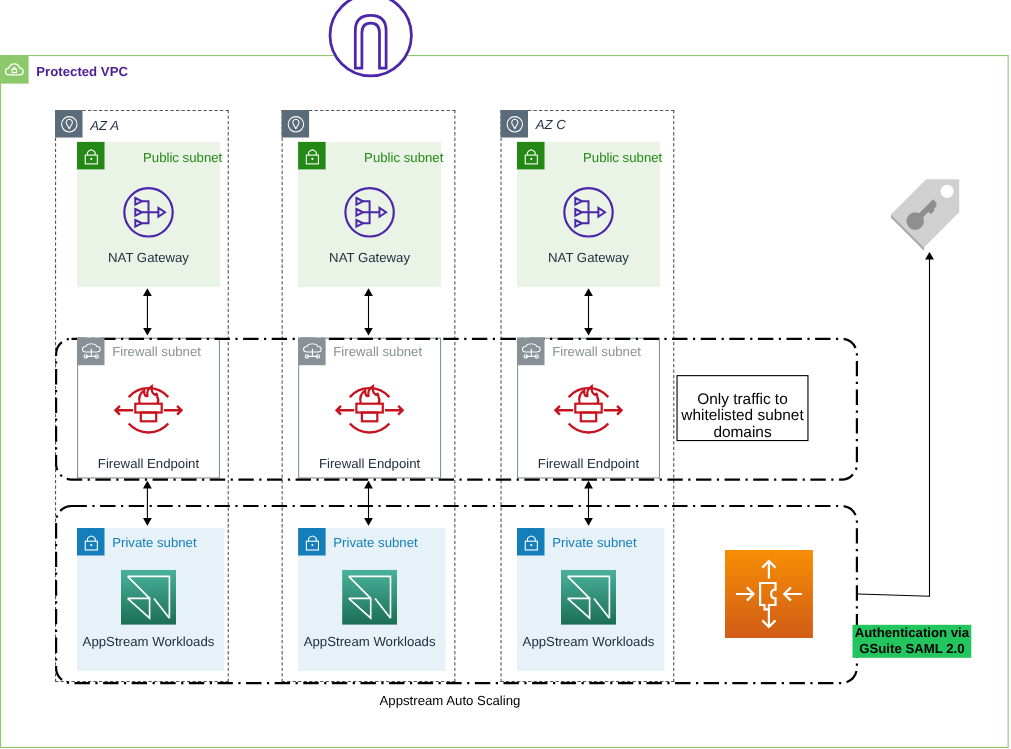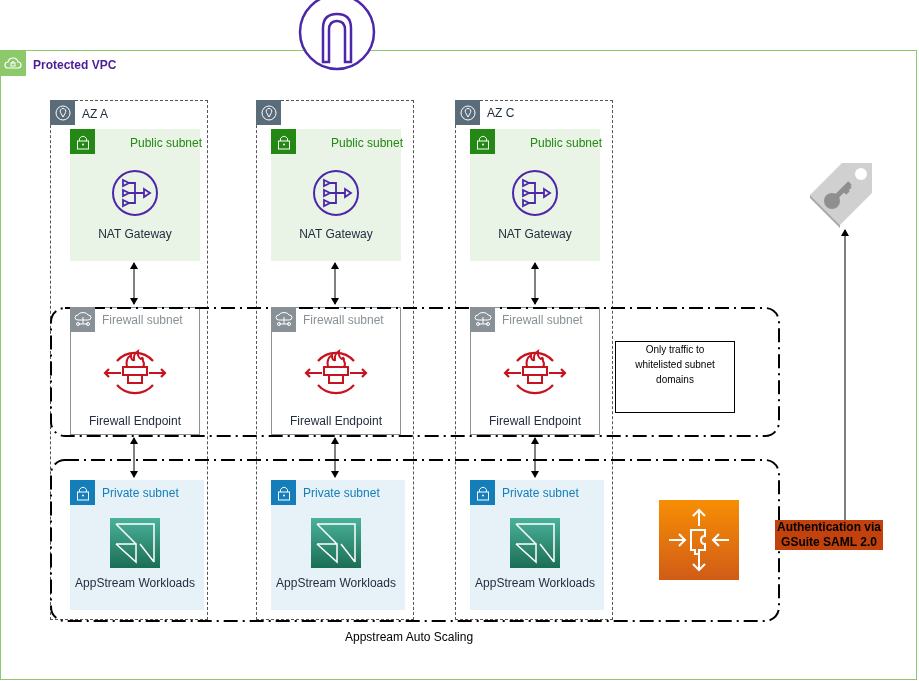--- a/index.html
+++ b/index.html
@@ -3,33 +3,33 @@
 <meta charset="utf-8">
 <style>
   html, body { margin: 0; padding: 0; background: #ffffff; }
   body { width: 919px; height: 681px; position: relative; overflow: hidden; font-family: "Liberation Sans", sans-serif; }
   .abs { position: absolute; }
   .vpc { left: 0; top: 50px; width: 917px; height: 630px; border: 1px solid #8cc96b; box-sizing: border-box; }
   .vpc-icon { left: 0; top: 50px; width: 26px; height: 26px; background: #8cc96b; display: flex; align-items: center; justify-content: center; }
   .vpc-label { left: 33px; top: 58px; font-size: 12px; font-weight: bold; color: #4c1d95; }
   .az { width: 158px; height: 520px; border: 1px dashed #555; box-sizing: border-box; }
   .az-icon { width: 25px; height: 25px; background: #5a6b7a; display: flex; align-items: center; justify-content: center; }
-  .az-label { font-size: 12px; color: #232f3e; }
+  .az-label { font-size: 12px; color: #232f3e; font-style: italic; }
   .pub { width: 130px; height: 132px; background: #e9f3e6; }
   .pub-icon { width: 25px; height: 25px; background: #248814; display: flex; align-items: center; justify-content: center; }
   .pub-label { font-size: 12px; color: #248814; margin-left: 28px; }
   .fw { width: 130px; height: 128px; background: #fff; border: 1px solid #879196; box-sizing: border-box; }
   .fw-icon { width: 25px; height: 25px; background: #879196; display: flex; align-items: center; justify-content: center; }
   .fw-label { font-size: 12px; color: #879196; }
   .priv { width: 134px; height: 130px; background: #e6f2f8; }
   .priv-icon { width: 25px; height: 25px; background: #147eba; display: flex; align-items: center; justify-content: center; }
   .priv-label { font-size: 12px; color: #147eba; }
   .svc-label { font-size: 12px; color: #232f3e; text-align: center; width: 130px; }
-  .note { left: 615px; top: 341px; width: 120px; height: 72px; border: 1px solid #000; box-sizing: border-box; background: #fff; font-size: 10px; text-align: center; display: flex; align-items: flex-start; justify-content: center; line-height: 15px; color: #000; }
-  .auth { left: 775px; top: 520px; font-size: 12px; font-weight: bold; text-align: center; line-height: 15px; color: #000; background: #c2410c; padding: 0 2px; }
+  .note { left: 615px; top: 341px; width: 120px; height: 60px; border: 1px solid #000; box-sizing: border-box; background: #fff; font-size: 14px; text-align: center; display: flex; align-items: flex-end; justify-content: center; line-height: 15px; color: #000; }
+  .auth { left: 775px; top: 568px; font-size: 12px; font-weight: bold; text-align: center; line-height: 15px; color: #000; background: #22c55e; padding: 0 2px; }
   .scaling { left: 345px; top: 630px; font-size: 12px; color: #000; }
   svg.overlay { position: absolute; left: 0; top: 0; }
 </style>
 </head>
 <body>
 
 <div class="abs vpc"></div>
 <div class="abs vpc-icon">
   <svg width="18" height="14" viewBox="0 0 18 14">
       <path d="M4 12 Q1 12 1 9 Q1 6 4 6 Q5 2 9 2 Q13 2 14 6 Q17 6 17 9 Q17 12 14 12 Z" fill="none" stroke="#fff" stroke-width="1.2"></path>

